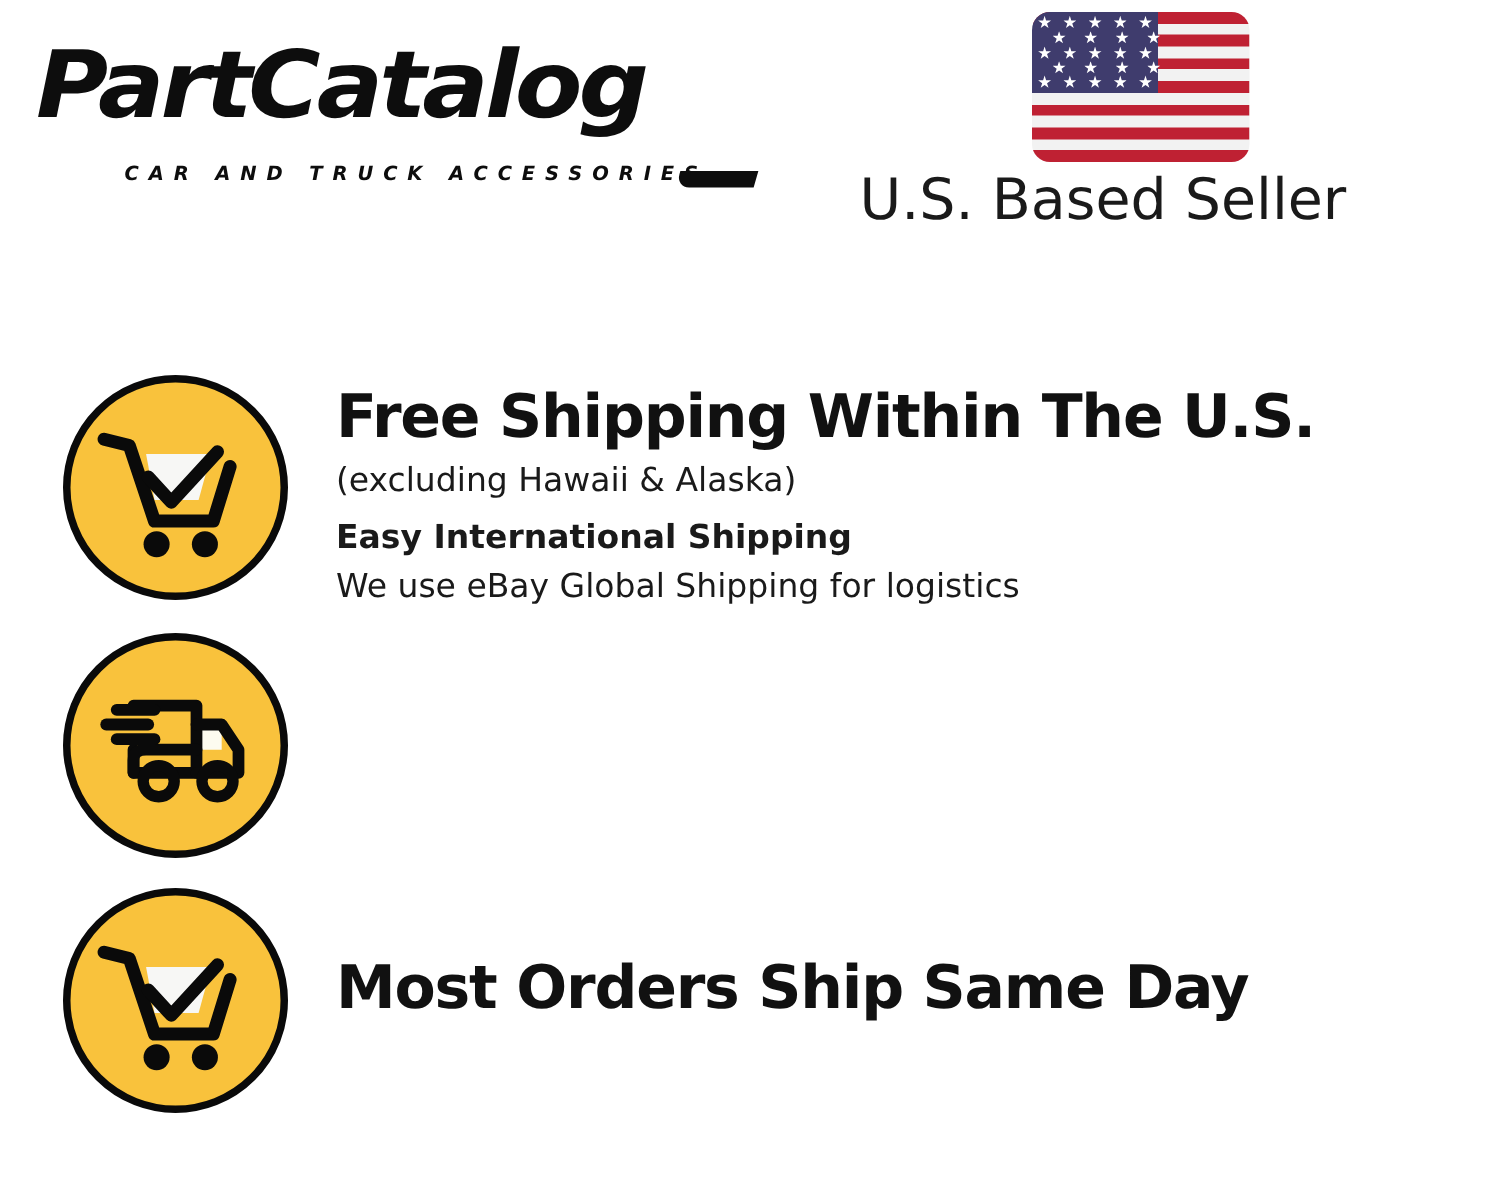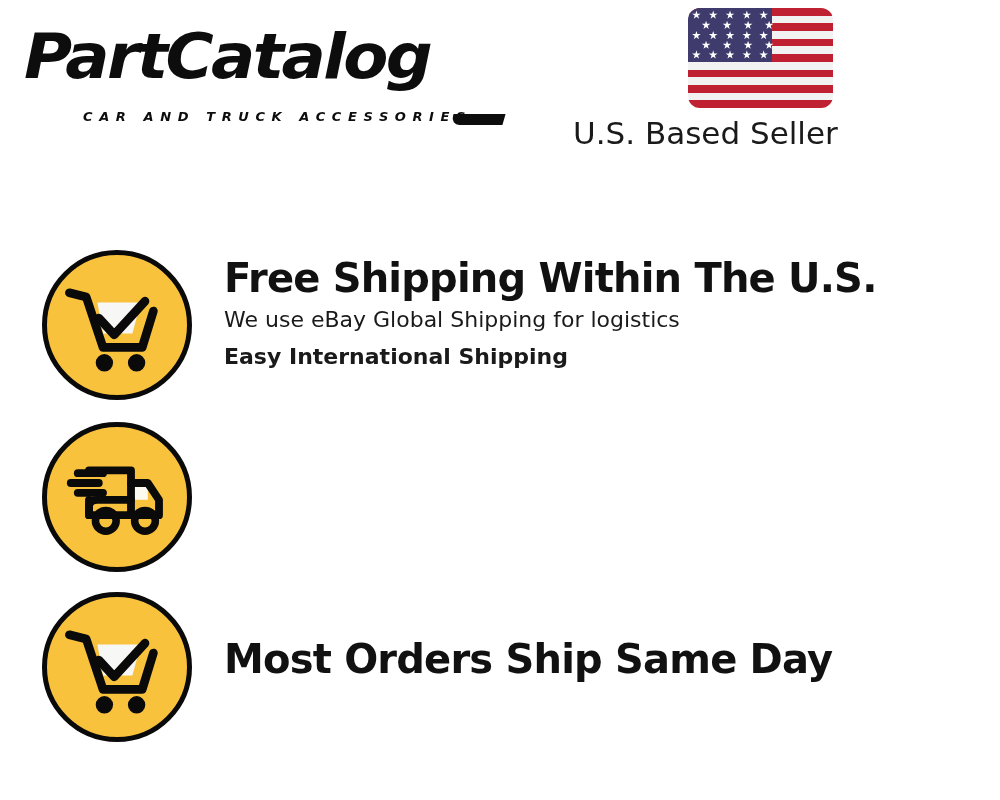--- a/index.html
+++ b/index.html
@@ -114,21 +114,21 @@
   .star {
     width: 9px;
     height: 9px;
     background: #ffffff;
     clip-path: polygon(50% 0%, 61% 35%, 98% 35%, 68% 57%, 79% 91%, 50% 70%, 21% 91%, 32% 57%, 2% 35%, 39% 35%);
   }
   #seller-label {
     margin-top: 6px;
     text-align: right;
     font-family: "DejaVu Sans", sans-serif;
-    font-size: 31px;
+    font-size: 38px;
     font-weight: 400;
     color: #1a1a1a;
     line-height: 38px;
     letter-spacing: 0px;
     white-space: nowrap;
   }
 
   
   #features {
     position: absolute;
@@ -262,22 +262,23 @@
         <g fill="none" stroke="#0a0a0a" stroke-width="6.2" stroke-linecap="round" stroke-linejoin="round">
           <path d="M16 27 L28 30 L40 66 L68 66 L76 40"></path>
           <path d="M37 45 L48 57 L70 33"></path>
         </g>
         <circle cx="41" cy="77" r="6.2" fill="#0a0a0a"></circle>
         <circle cx="64" cy="77" r="6.2" fill="#0a0a0a"></circle>
       </svg>
     </div>
     <div class="feature-text v-top">
       <div class="feat-title">Free Shipping Within The U.S.</div>
+      <div class="feat-sub">(excluding Hawaii &amp; Alaska)</div>
+      <div class="feat-sub bold">Easy International Shipping</div>
       <div class="feat-sub last">We use eBay Global Shipping for logistics</div>
-      <div class="feat-sub bold">Easy International Shipping</div>
     </div>
   </div>
 
   <div class="feature-row" id="feature-row-1">
     <div class="badge">
       <svg viewBox="0 0 100 100" aria-hidden="true">
         <polygon points="62,38 72,38 72,52 59,52" fill="#fdfbf0"></polygon>
         <g fill="none" stroke="#0a0a0a" stroke-width="5.6" stroke-linecap="round" stroke-linejoin="round">
           <path d="M30 31 L60 31 L60 63 L30 63 L30 52"></path>
           <path d="M60 40 L72 40 L80 52 L80 63 L60 63"></path>

